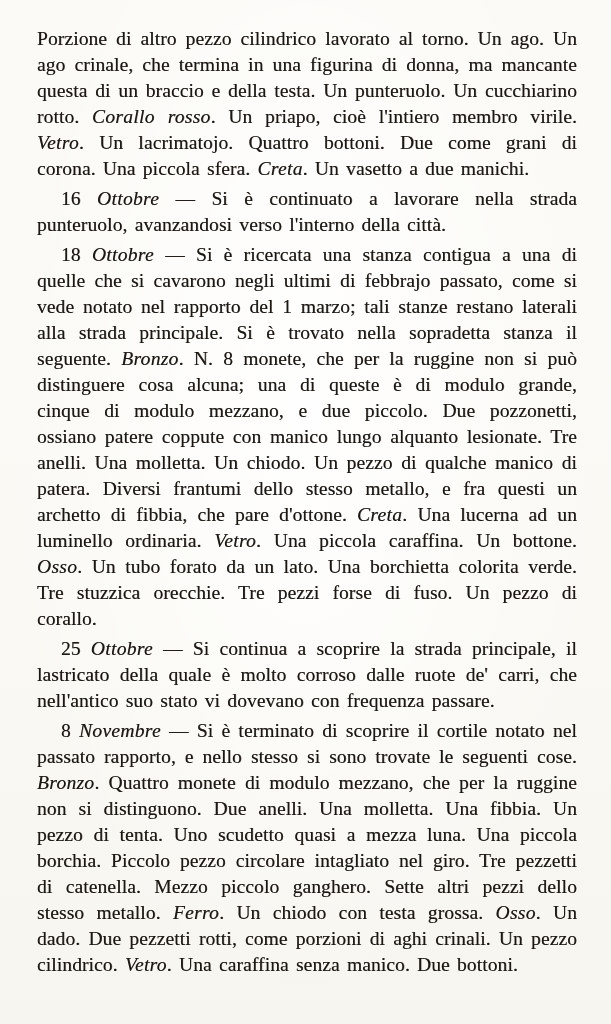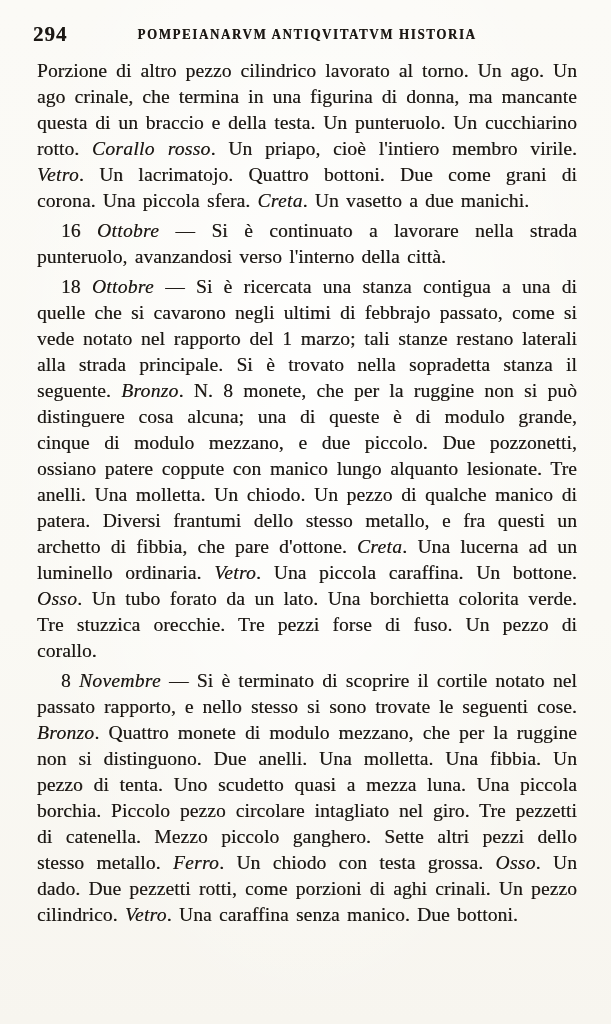--- a/index.html
+++ b/index.html
@@ -60,23 +60,20 @@
   }
   .seg-italic {
     font-style: italic;
     letter-spacing: 0.3px;
   }
 </style>
 </head>
 <body>
 
 <div class="scan-page">
-  <div class="page-header">
-    <span class="page-number">294</span>
-    <span class="running-title">POMPEIANARVM ANTIQVITATVM HISTORIA</span>
-  </div>
   <div class="text-body">
       <p><span class="seg-normal">Porzione di altro pezzo cilindrico lavorato al torno. Un ago. Un ago crinale, che termina in una figurina di donna, ma mancante questa di un braccio e della testa. Un punteruolo. Un cucchiarino rotto. </span><span class="seg-italic">Corallo rosso</span><span class="seg-normal">. Un priapo, cioè l'intiero membro virile. </span><span class="seg-italic">Vetro</span><span class="seg-normal">. Un lacrimatojo. Quattro bottoni. Due come grani di corona. Una piccola sfera. </span><span class="seg-italic">Creta</span><span class="seg-normal">. Un vasetto a due manichi.</span></p>
       <p class="indent"><span class="seg-normal">16 </span><span class="seg-italic">Ottobre</span><span class="seg-normal"> — Si è continuato a lavorare nella strada punteruolo, avanzandosi verso l'interno della città.</span></p>
       <p class="indent"><span class="seg-normal">18 </span><span class="seg-italic">Ottobre</span><span class="seg-normal"> — Si è ricercata una stanza contigua a una di quelle che si cavarono negli ultimi di febbrajo passato, come si vede notato nel rapporto del 1 marzo; tali stanze restano laterali alla strada principale. Si è trovato nella sopradetta stanza il seguente. </span><span class="seg-italic">Bronzo</span><span class="seg-normal">. N. 8 monete, che per la ruggine non si può distinguere cosa alcuna; una di queste è di modulo grande, cinque di modulo mezzano, e due piccolo. Due pozzonetti, ossiano patere coppute con manico lungo alquanto lesionate. Tre anelli. Una molletta. Un chiodo. Un pezzo di qualche manico di patera. Diversi frantumi dello stesso metallo, e fra questi un archetto di fibbia, che pare d'ottone. </span><span class="seg-italic">Creta</span><span class="seg-normal">. Una lucerna ad un luminello ordinaria. </span><span class="seg-italic">Vetro</span><span class="seg-normal">. Una piccola caraffina. Un bottone. </span><span class="seg-italic">Osso</span><span class="seg-normal">. Un tubo forato da un lato. Una borchietta colorita verde. Tre stuzzica orecchie. Tre pezzi forse di fuso. Un pezzo di corallo.</span></p>
+      <p class="indent"><span class="seg-normal">25 </span><span class="seg-italic">Ottobre</span><span class="seg-normal"> — Si continua a scoprire la strada principale, il lastricato della quale è molto corroso dalle ruote de' carri, che nell'antico suo stato vi dovevano con frequenza passare.</span></p>
       <p class="indent"><span class="seg-normal">8 </span><span class="seg-italic">Novembre</span><span class="seg-normal"> — Si è terminato di scoprire il cortile notato nel passato rapporto, e nello stesso si sono trovate le seguenti cose. </span><span class="seg-italic">Bronzo</span><span class="seg-normal">. Quattro monete di modulo mezzano, che per la ruggine non si distinguono. Due anelli. Una molletta. Una fibbia. Un pezzo di tenta. Uno scudetto quasi a mezza luna. Una piccola borchia. Piccolo pezzo circolare intagliato nel giro. Tre pezzetti di catenella. Mezzo piccolo ganghero. Sette altri pezzi dello stesso metallo. </span><span class="seg-italic">Ferro</span><span class="seg-normal">. Un chiodo con testa grossa. </span><span class="seg-italic">Osso</span><span class="seg-normal">. Un dado. Due pezzetti rotti, come porzioni di aghi crinali. Un pezzo cilindrico. </span><span class="seg-italic">Vetro</span><span class="seg-normal">. Una caraffina senza manico. Due bottoni.</span></p>
     </div>
 </div>
 
 </body></html>

